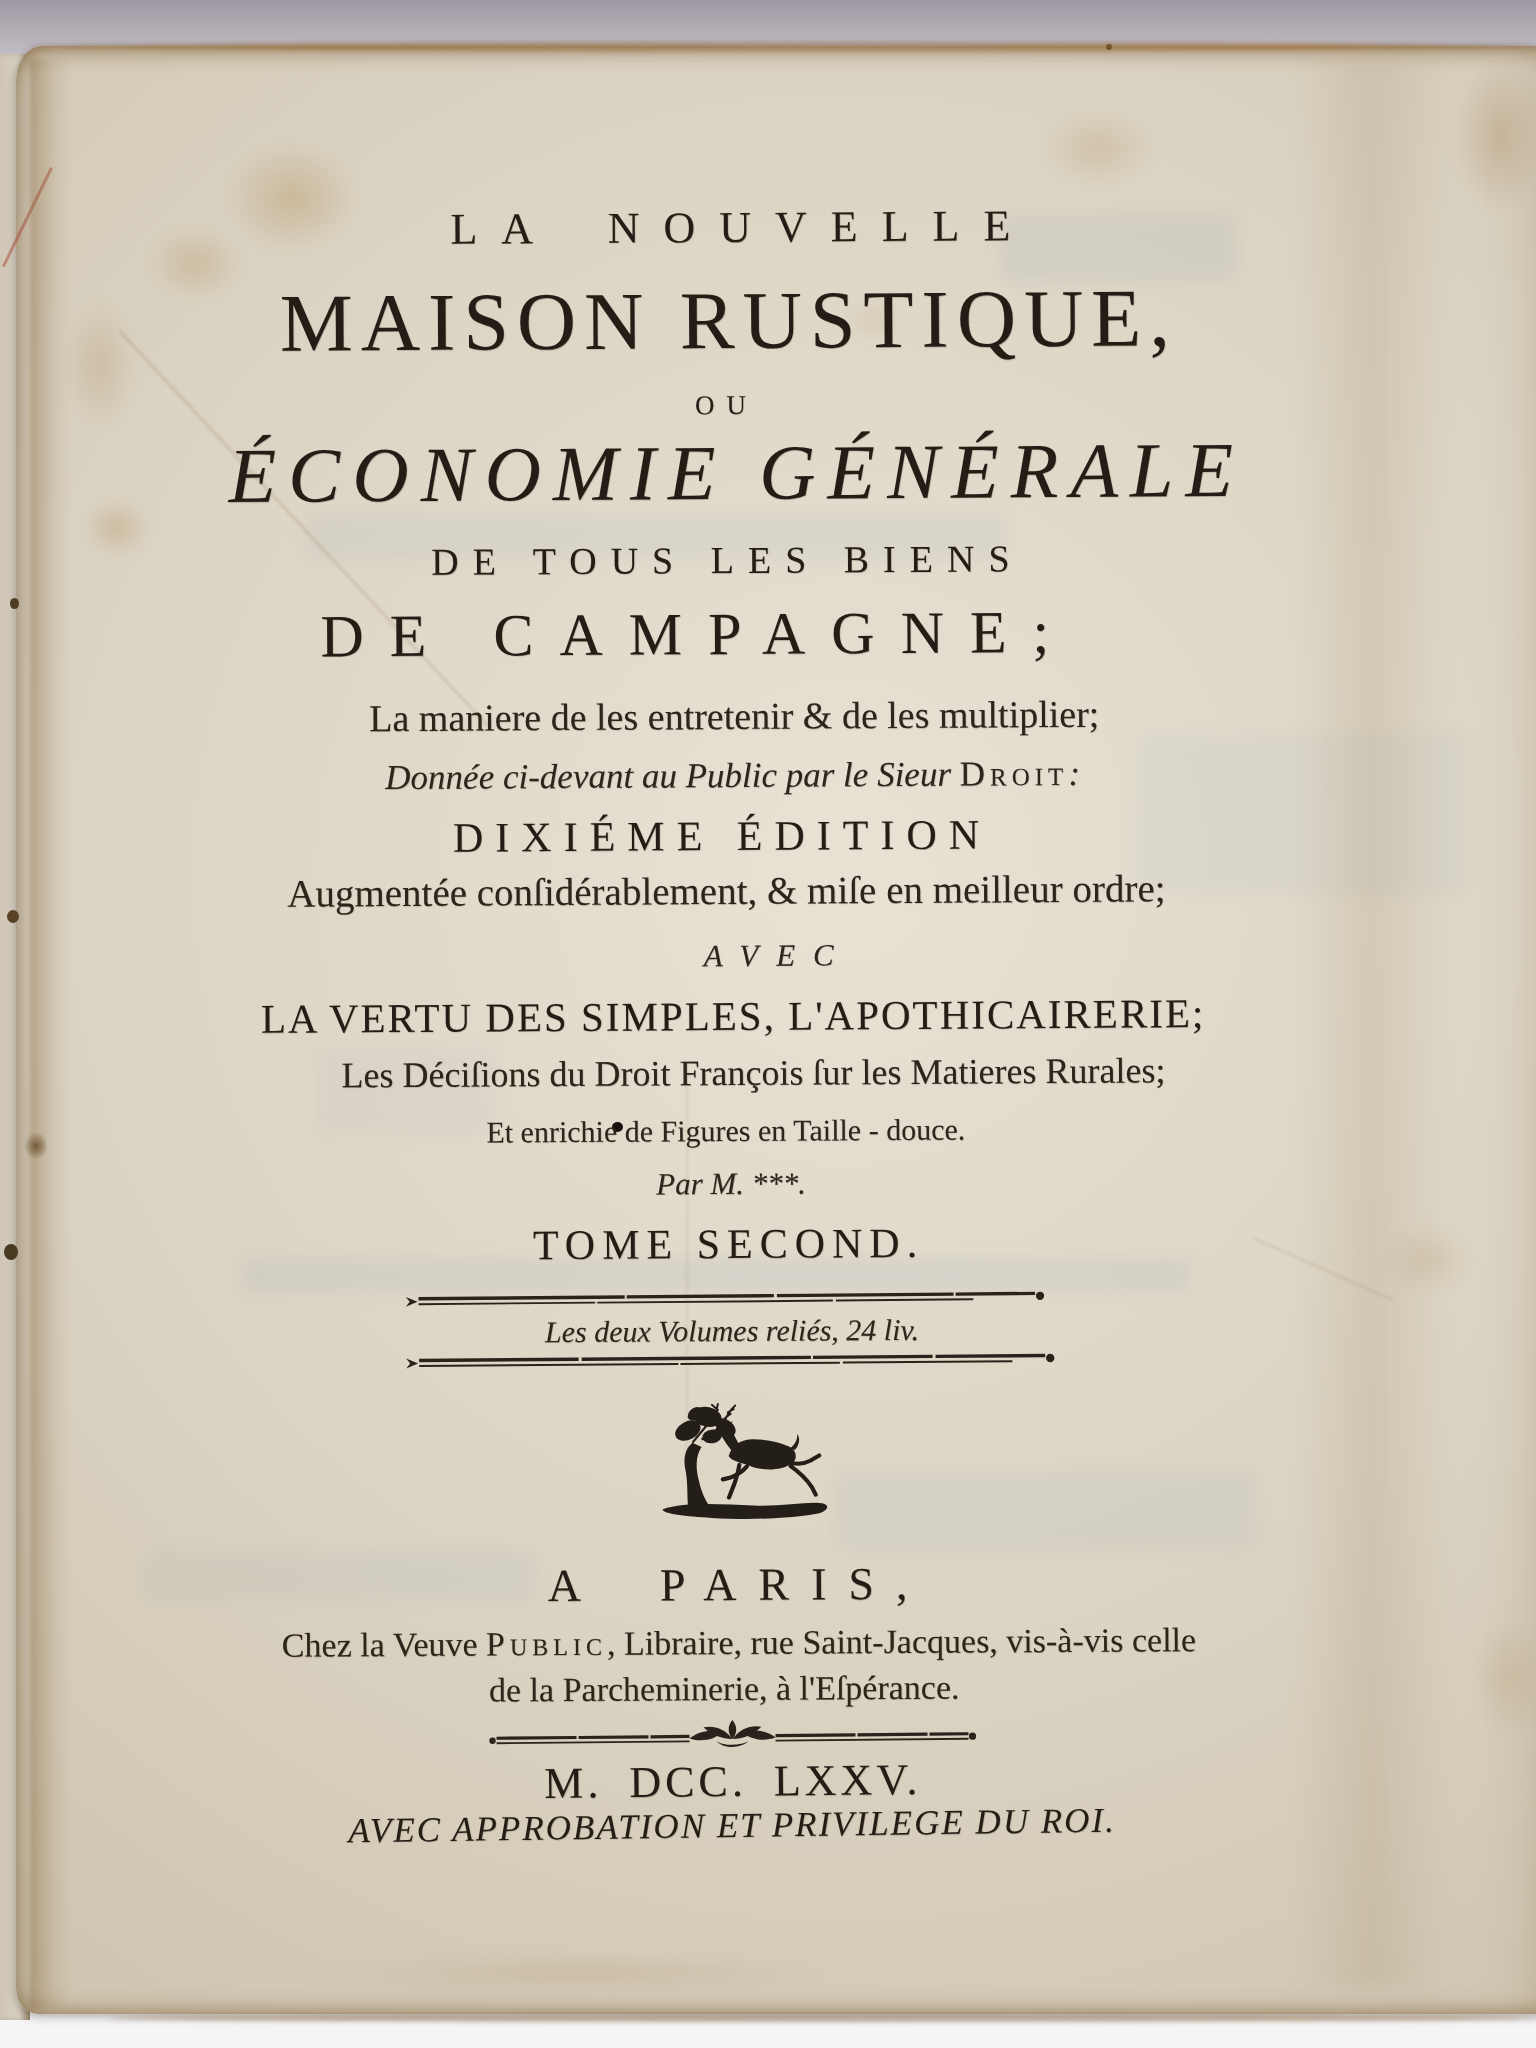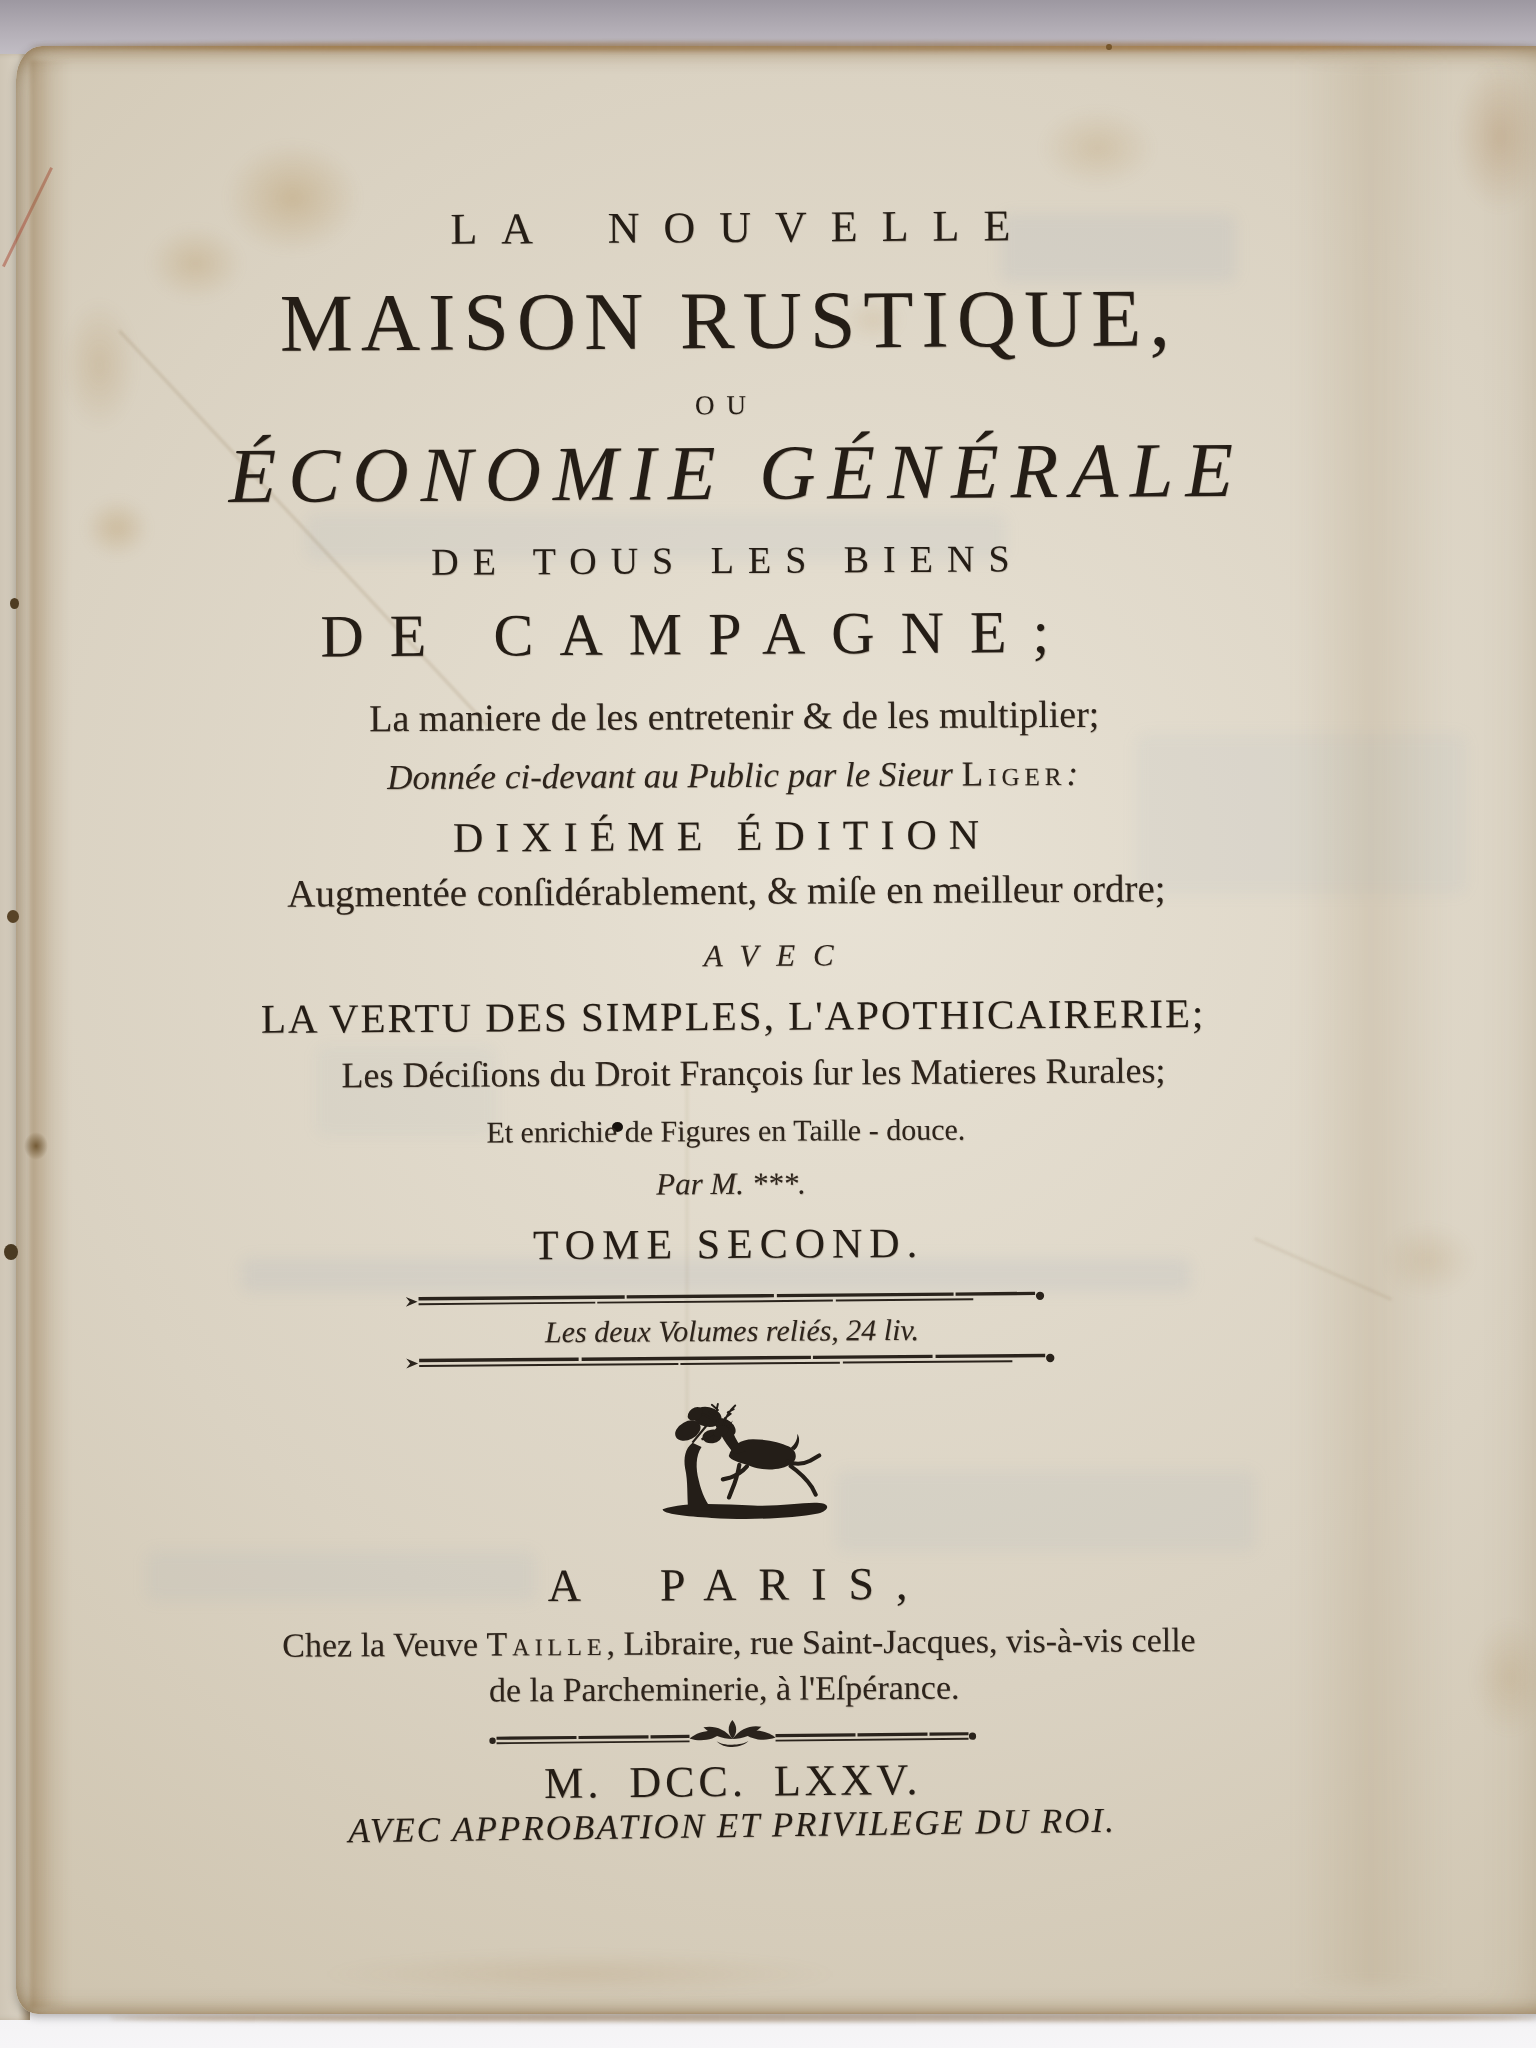--- a/index.html
+++ b/index.html
@@ -134,21 +134,21 @@
 
 <div class="content">
   <div class="line l-half caps">LA NOUVELLE</div>
   <div class="line l-main caps">MAISON RUSTIQUE,</div>
   <div class="line l-ou caps">OU</div>
   <div class="line l-econ caps">ÉCONOMIE GÉNÉRALE</div>
   <div class="line l-tous caps">DE TOUS LES BIENS</div>
   <div class="line l-camp caps">DE CAMPAGNE;</div>
   <div class="line l-maniere">La maniere de les entretenir &amp; de les multiplier;</div>
   <div class="line l-donnee it">
-    <span>Donnée ci-devant au Public par le Sieur </span><span class="sc" style="font-style:normal;">Liger</span><span>:</span>
+    <span>Donnée ci-devant au Public par le Sieur </span><span class="sc" style="font-style:normal;">Droit</span><span>:</span>
   </div>
   <div class="line l-edition caps">DIXIÉME ÉDITION</div>
   <div class="line l-augm">Augmentée conſidérablement, &amp; miſe en meilleur ordre;</div>
   <div class="line l-avec it">AVEC</div>
   <div class="line l-vertu caps">LA VERTU DES SIMPLES, L'APOTHICAIRERIE;</div>
   <div class="line l-decis">Les Déciſions du Droit François ſur les Matieres Rurales;</div>
   <div class="line l-enrich">Et enrichie de Figures en Taille - douce.</div>
   <div class="line l-par it">Par M. ***.</div>
   <div class="line l-tome caps">TOME SECOND.</div>
 
@@ -200,21 +200,21 @@
 
         <path d="M105,38 C102,29 101,19 104,9 M105,38 C99,31 91,25 83,22 M104,17 L96,10 M102,25 L93,20 M111,37 C114,27 119,18 127,11 M113,28 L121,22 M117,20 L125,16" stroke="#241e18" stroke-width="2.6" fill="none" stroke-linecap="round"></path>
 
         <path d="M196,86 C206,90 216,90 226,85 L238,78 M200,92 C210,99 220,108 228,120 L233,130 M132,90 C130,101 127,112 122,123 L118,133 M142,92 C136,99 128,104 119,107 L110,109" stroke="#241e18" stroke-width="5.5" fill="none" stroke-linecap="round"></path>
       </g>
     </svg>
   </div>
 
   <div class="line l-paris caps">A PARIS,</div>
   <div class="line l-addr1">
-    <span>Chez la Veuve </span><span class="sc">Taille</span><span>, Libraire, rue Saint-Jacques, vis-à-vis celle</span>
+    <span>Chez la Veuve </span><span class="sc">Public</span><span>, Libraire, rue Saint-Jacques, vis-à-vis celle</span>
   </div>
   <div class="line l-addr2">de la Parcheminerie, à l'Eſpérance.</div>
 
   <div class="line l-frule">
     <svg class="orn" width="500" height="34" viewBox="0 0 500 34">
       <g stroke="#2a231c" fill="#2a231c">
         <path d="M14,20 H207 M293,20 H486" stroke-width="3.2" fill="none" stroke-dasharray="80 2 70 2 60"></path>
         <path d="M14,25 H207 M293,25 H486" stroke-width="1.8" fill="none"></path>
         <circle cx="10" cy="22.5" r="3.2" stroke="none"></circle>
         <circle cx="490" cy="22.5" r="3.6" stroke="none"></circle>

